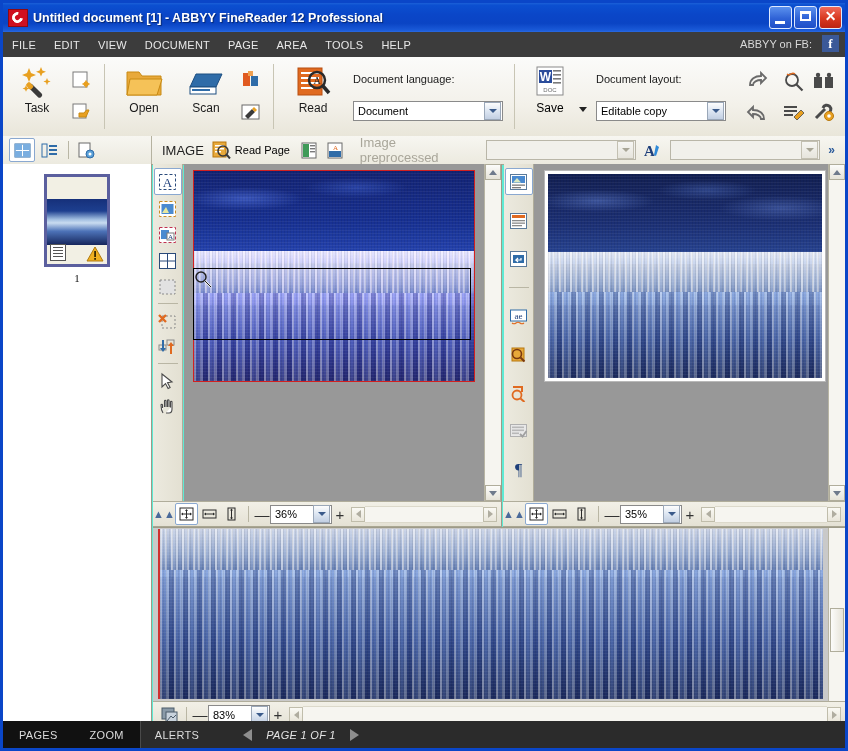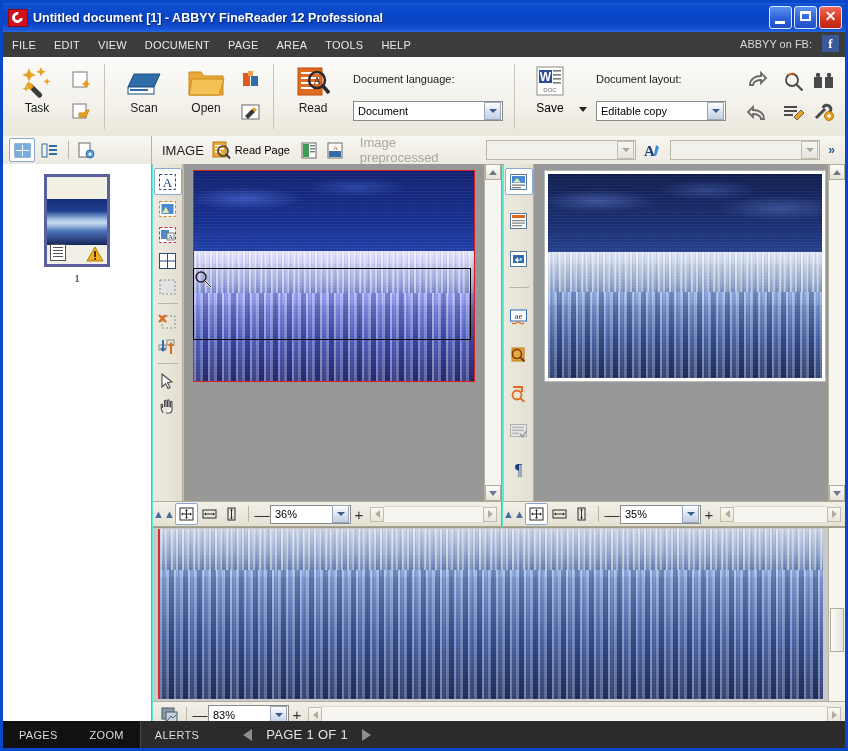--- a/index.html
+++ b/index.html
@@ -284,21 +284,21 @@
   .zoombar.right { left: 500px; top: 498px; right: 0; }
   .zoombar.bottom { left: 150px; top: 698px; right: 0; border-bottom: none; }
   .zb-collapse { width: 22px; display: flex; align-items: center; justify-content: center; color: #4a6a9a; font-size: 11px; }
   .zb-btn {
     width: 21px; height: 20px; display: flex; align-items: center; justify-content: center;
     margin-right: 1px;
   }
   .zb-btn.sel { border: 1px solid #8aa8d0; background: #fff; border-radius: 2px; }
   .zb-sep { width: 1px; height: 16px; background: #b9b6a4; margin: 0 5px; }
   .zb-sign { font-size: 15px; color: #333; width: 16px; text-align: center; cursor: default; }
-  .zoom-combo { width: 81px; height: 19px; }
+  .zoom-combo { width: 62px; height: 19px; }
   .zb-slider { flex: 1; height: 16px; display: flex; align-items: center; margin-left: 3px; margin-right: 4px; }
   .zb-arrowbtn {
     width: 14px; height: 15px; border: 1px solid #c0bdab;
     background: linear-gradient(to bottom, #faf9f4, #e9e6da);
     display: flex; align-items: center; justify-content: center; box-sizing: border-box;
   }
   .zb-track { flex: 1; height: 15px; background: #f6f5f0; border-top: 1px solid #dcd9cb; border-bottom: 1px solid #dcd9cb; }
   .tri-l { border-top: 4px solid transparent; border-bottom: 4px solid transparent; border-right: 5px solid #b0ada0; }
   .tri-r { border-top: 4px solid transparent; border-bottom: 4px solid transparent; border-left: 5px solid #b0ada0; }
 
@@ -327,21 +327,21 @@
   }
   .sb-tab {
     color: #dcdcdc; font-size: 11px; height: 100%; display: flex; align-items: center;
     padding: 0 16px; cursor: default; letter-spacing: .3px;
   }
   .sb-tab.active { background: #111111; }
   .sb-alerts { color: #dcdcdc; font-size: 11px; padding: 0 14px; letter-spacing: .3px; }
   .sb-pager { display: flex; align-items: center; gap: 14px; margin-left: 30px; }
   .sb-arrow-l { border-top: 6px solid transparent; border-bottom: 6px solid transparent; border-right: 9px solid #8e8e8e; }
   .sb-arrow-r { border-top: 6px solid transparent; border-bottom: 6px solid transparent; border-left: 9px solid #8e8e8e; }
-  .sb-page { color: #e4e4e4; font-size: 13px; letter-spacing: .3px; }
+  .sb-page { color: #e4e4e4; font-size: 11px; letter-spacing: .3px; font-style: italic; }
   .sb-divider { width: 1px; height: 27px; background: #4a4a4a; }
 </style>
 </head>
 <body>
 
 <div id="app">
 
   <div class="titlebar">
     <div class="title-logo"></div>
     <div class="title-text">Untitled document [1] - ABBYY FineReader 12 Professional</div>
@@ -407,32 +407,32 @@
           </svg>
         </div>
       </div>
     </div>
 
     <div class="tb-sep"></div>
 
     <div class="tb-group">
       <div class="tb-big">
         <svg width="40" height="34" viewBox="0 0 40 34">
+          <path d="M3 7h12l3 4h19v19H3z" fill="#e8a93a" stroke="#c98a12"></path>
+          <path d="M6 14h32l-5 16H3z" fill="#f5c258" stroke="#c98a12"></path>
+        </svg>
+        <div class="lbl">Open</div>
+      </div>
+      <div class="tb-big">
+        <svg width="40" height="34" viewBox="0 0 40 34">
           <path d="M4 22l6-13h26l-6 13z" fill="#2f6ca8" stroke="#1d4e80"></path>
           <rect x="4" y="22" width="26" height="7" fill="#ffffff" stroke="#1d4e80"></rect>
           <rect x="6" y="24" width="18" height="2" fill="#2f6ca8"></rect>
         </svg>
         <div class="lbl">Scan</div>
-      </div>
-      <div class="tb-big">
-        <svg width="40" height="34" viewBox="0 0 40 34">
-          <path d="M3 7h12l3 4h19v19H3z" fill="#e8a93a" stroke="#c98a12"></path>
-          <path d="M6 14h32l-5 16H3z" fill="#f5c258" stroke="#c98a12"></path>
-        </svg>
-        <div class="lbl">Open</div>
       </div>
       <div class="tb-small-col">
         <div class="tb-small">
           <svg width="22" height="20" viewBox="0 0 22 20">
             <rect x="3" y="3" width="7" height="13" fill="#e05a20"></rect>
             <rect x="11" y="6" width="7" height="10" fill="#2f6ca8"></rect>
             <rect x="8" y="1" width="5" height="5" fill="#f0a050"></rect>
           </svg>
         </div>
         <div class="tb-small">

